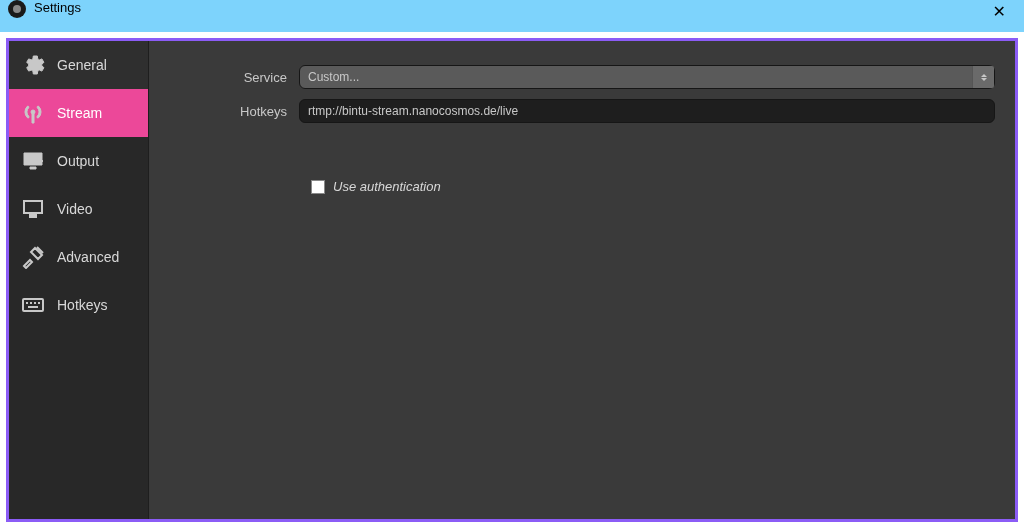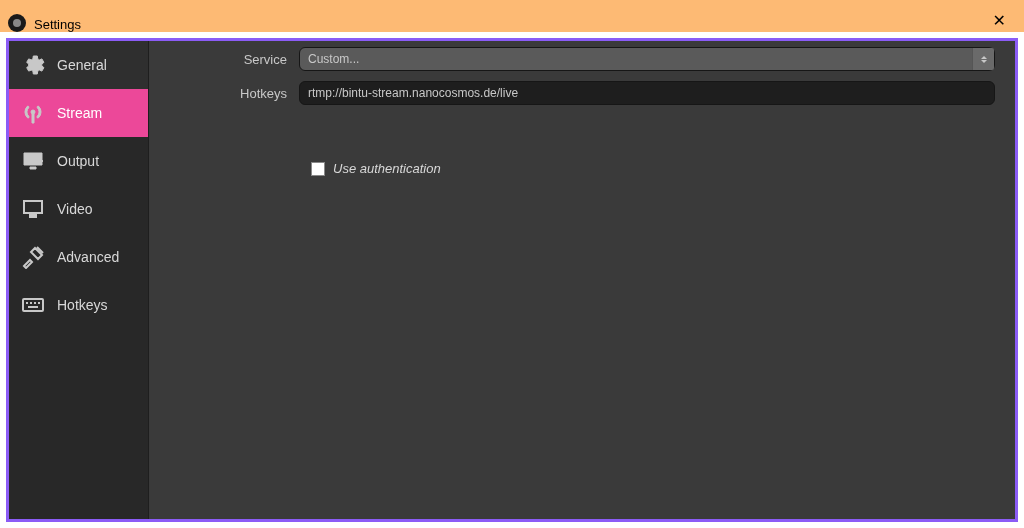--- a/index.html
+++ b/index.html
@@ -7,23 +7,23 @@
     font-family: "Segoe UI", Arial, sans-serif;
     background: #ffffff;
     font-size: 13px;
     color: #d8d8d8;
     width: 1024px;
     height: 528px;
     overflow: hidden;
   }
   .titlebar {
     height: 32px;
-    background: #fdba74;
+    background: #7dd3fc;
     display: flex;
-    align-items: flex-end;
+    align-items: flex-start;
     padding: 0 8px;
     color: #000;
   }
   .titlebar .app-icon {
     width: 18px; height: 18px;
     border-radius: 50%;
     background: #1a1a1a;
     margin-right: 8px;
     position: relative;
   }
@@ -85,21 +85,21 @@
     color:#c8c8c8;
   }
   .sidebar-item.active {
     background:#ec4899;
     color:#fff;
   }
   .sidebar-item:first-child{ background:#2f2f2f; }
   .content {
     flex:1;
     background:#3a3a3a;
-    padding:6px 20px;
+    padding:24px 20px;
   }
   .form-row {
     display:flex;
     align-items:center;
     margin-bottom:10px;
   }
   .form-label {
     width:130px;
     text-align:right;
     padding-right:12px;

